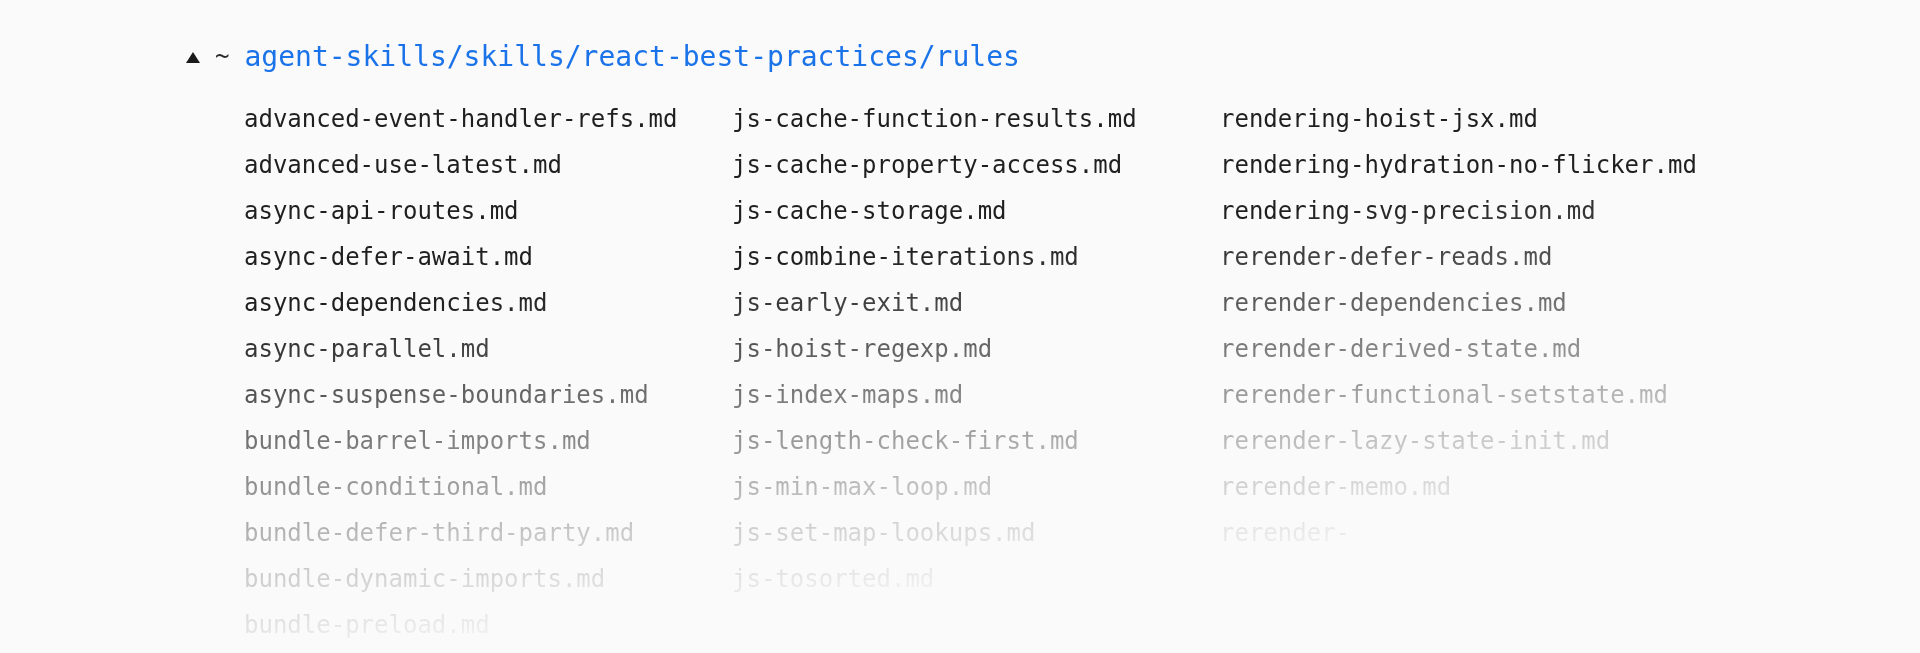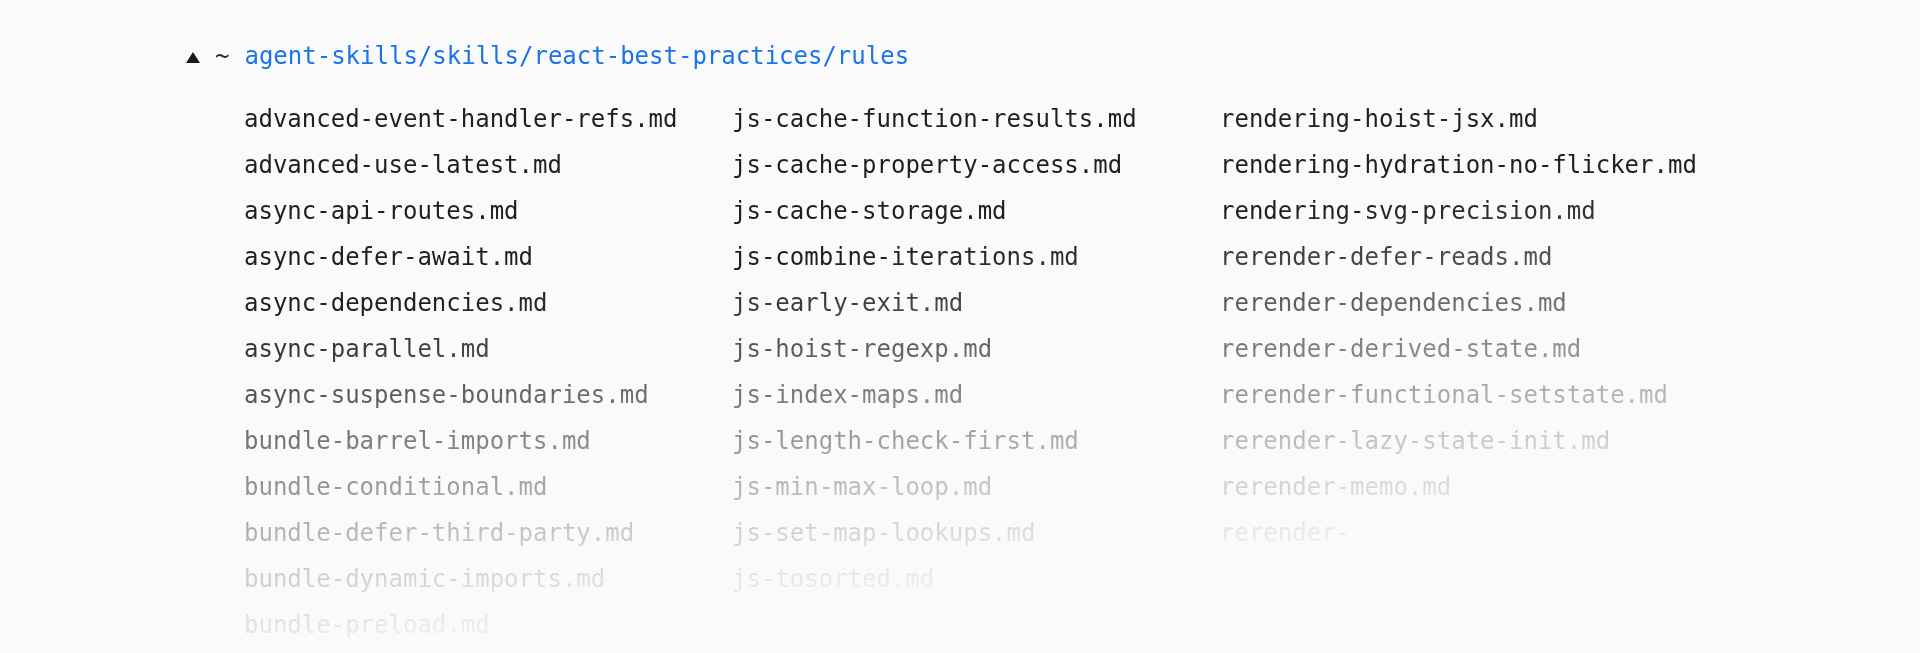--- a/index.html
+++ b/index.html
@@ -34,21 +34,21 @@
     margin-right: 15px;
     margin-top: 2px;
     cursor: pointer;
   }
   .tilde {
     font-size: 24px;
     color: #2a2a2a;
     margin-right: 15px;
   }
   .path {
-    font-size: 24px;
+    font-size: 28px;
     color: var(--link, #1a73e8);
     text-decoration: none;
     white-space: nowrap;
     cursor: pointer;
   }
   
   .grid {
     position: absolute;
     left: 244px;
     top: 96px;

